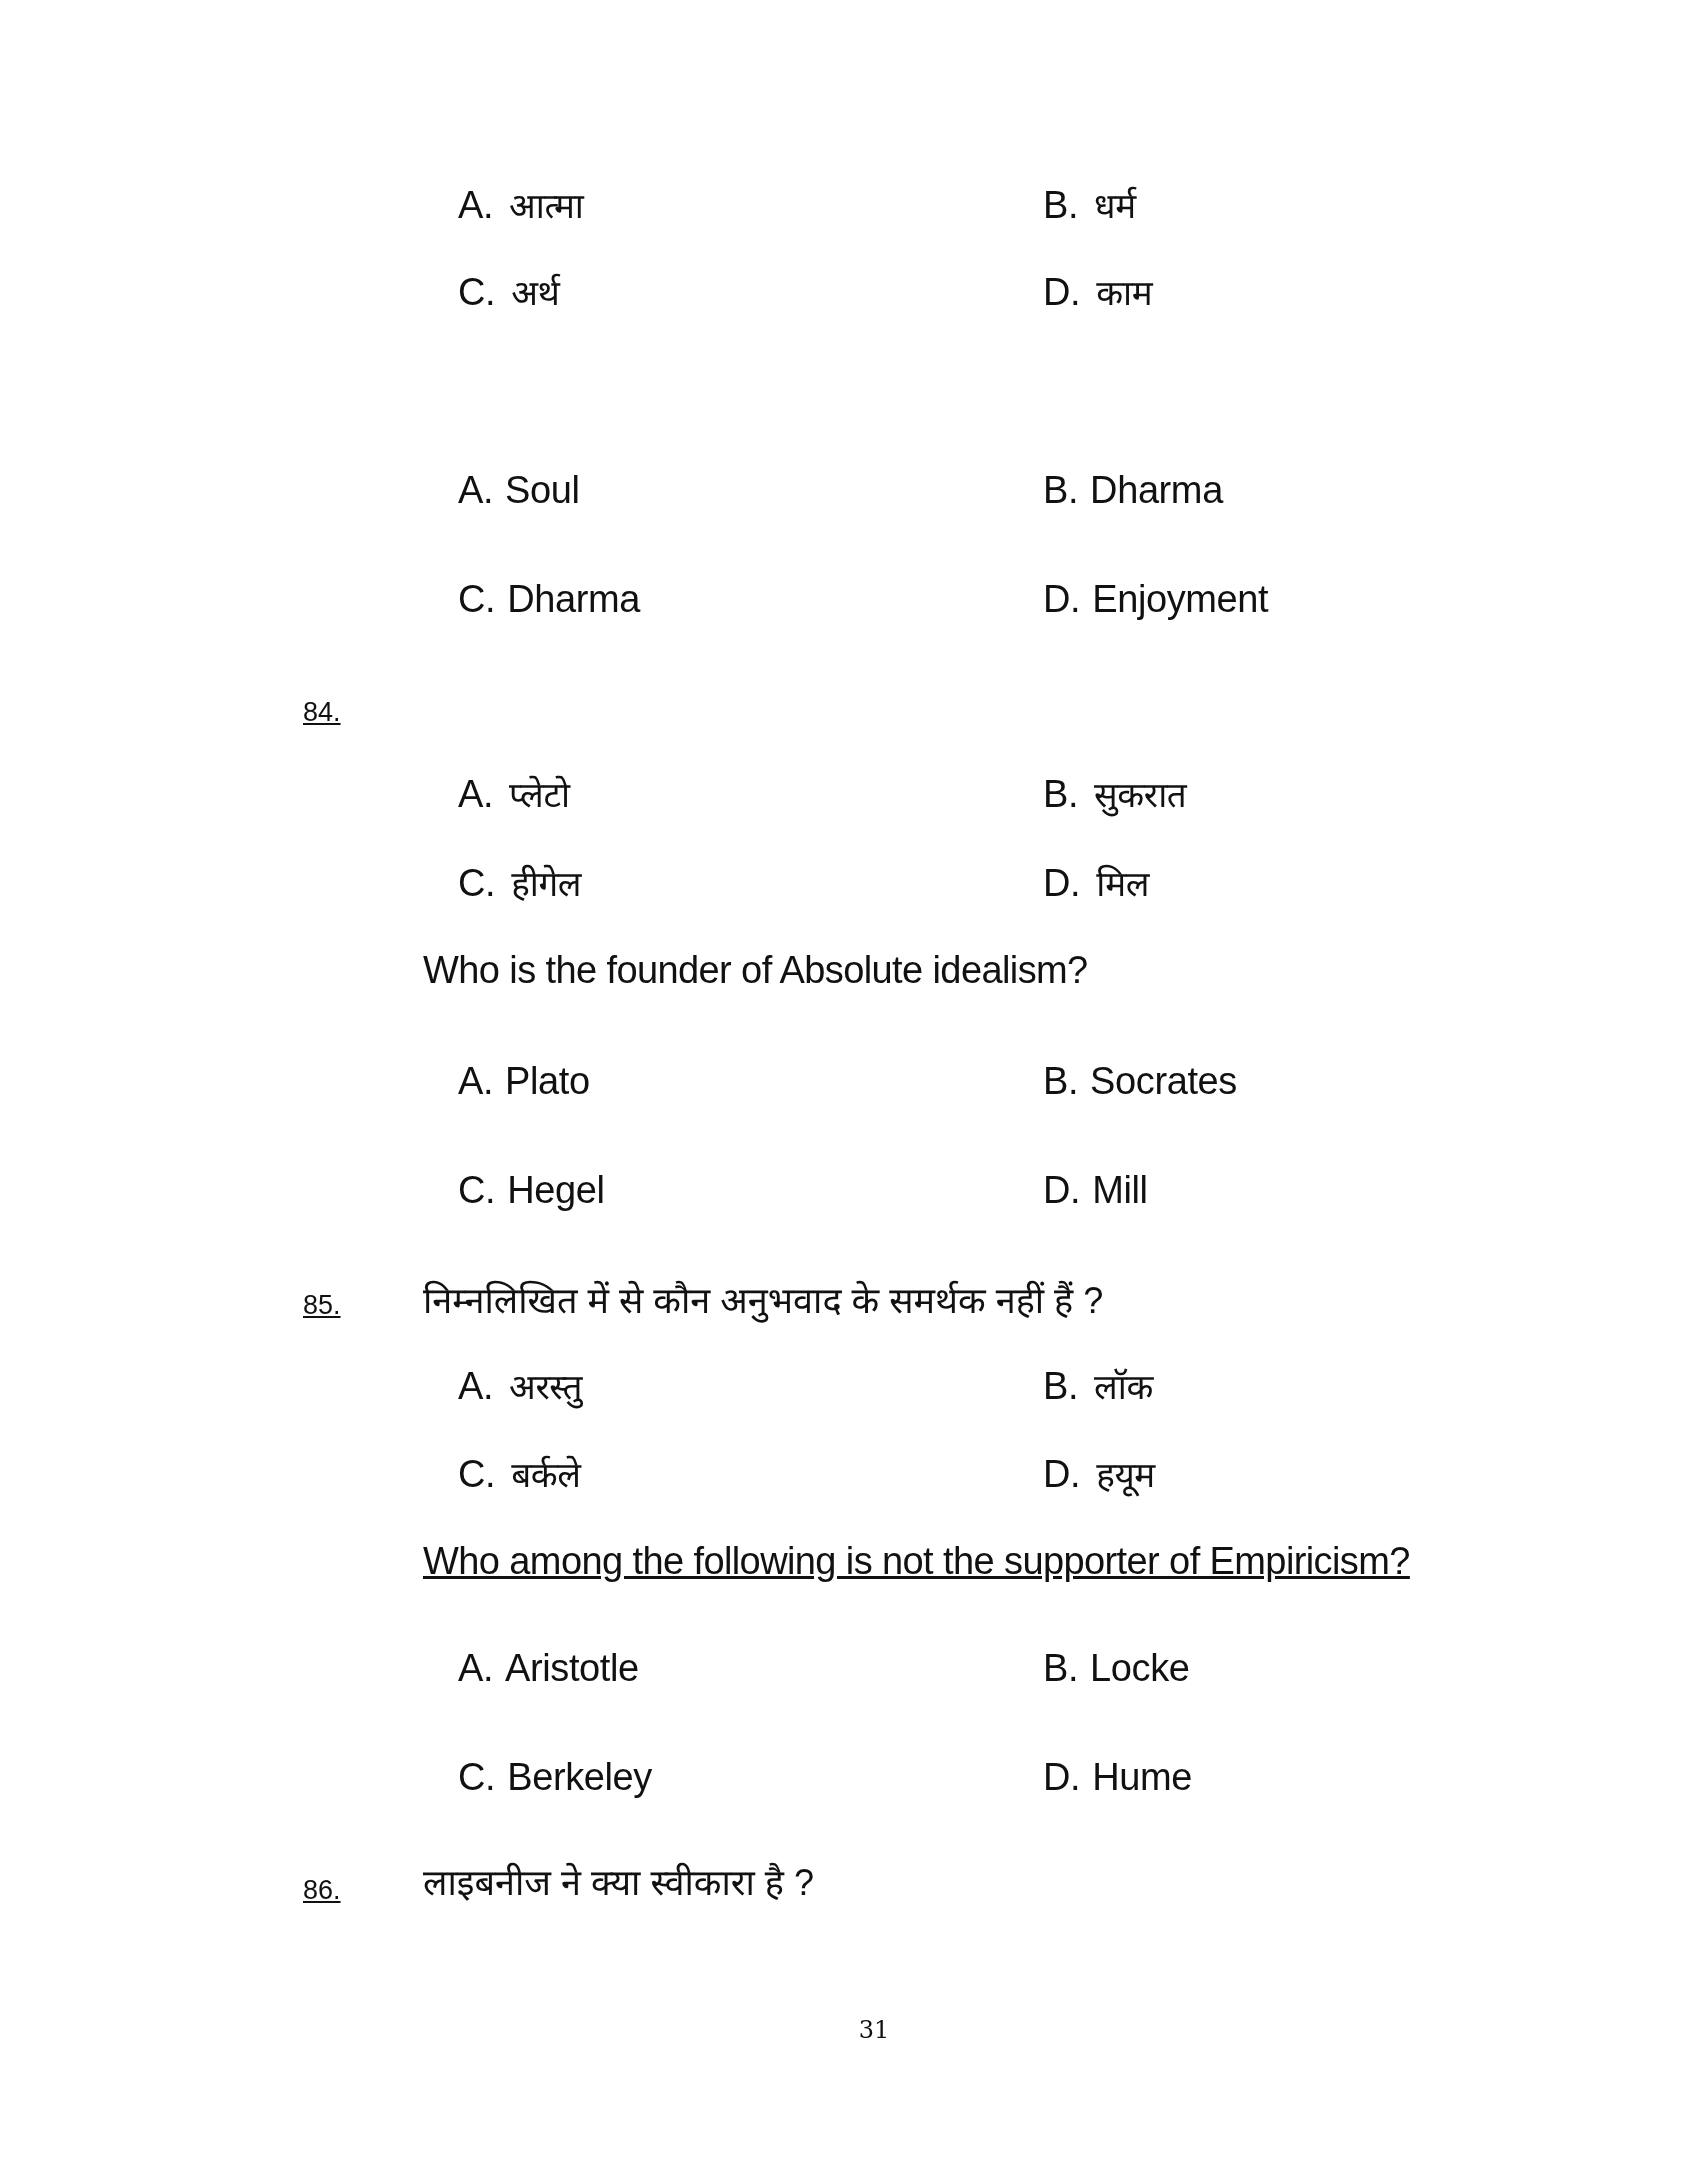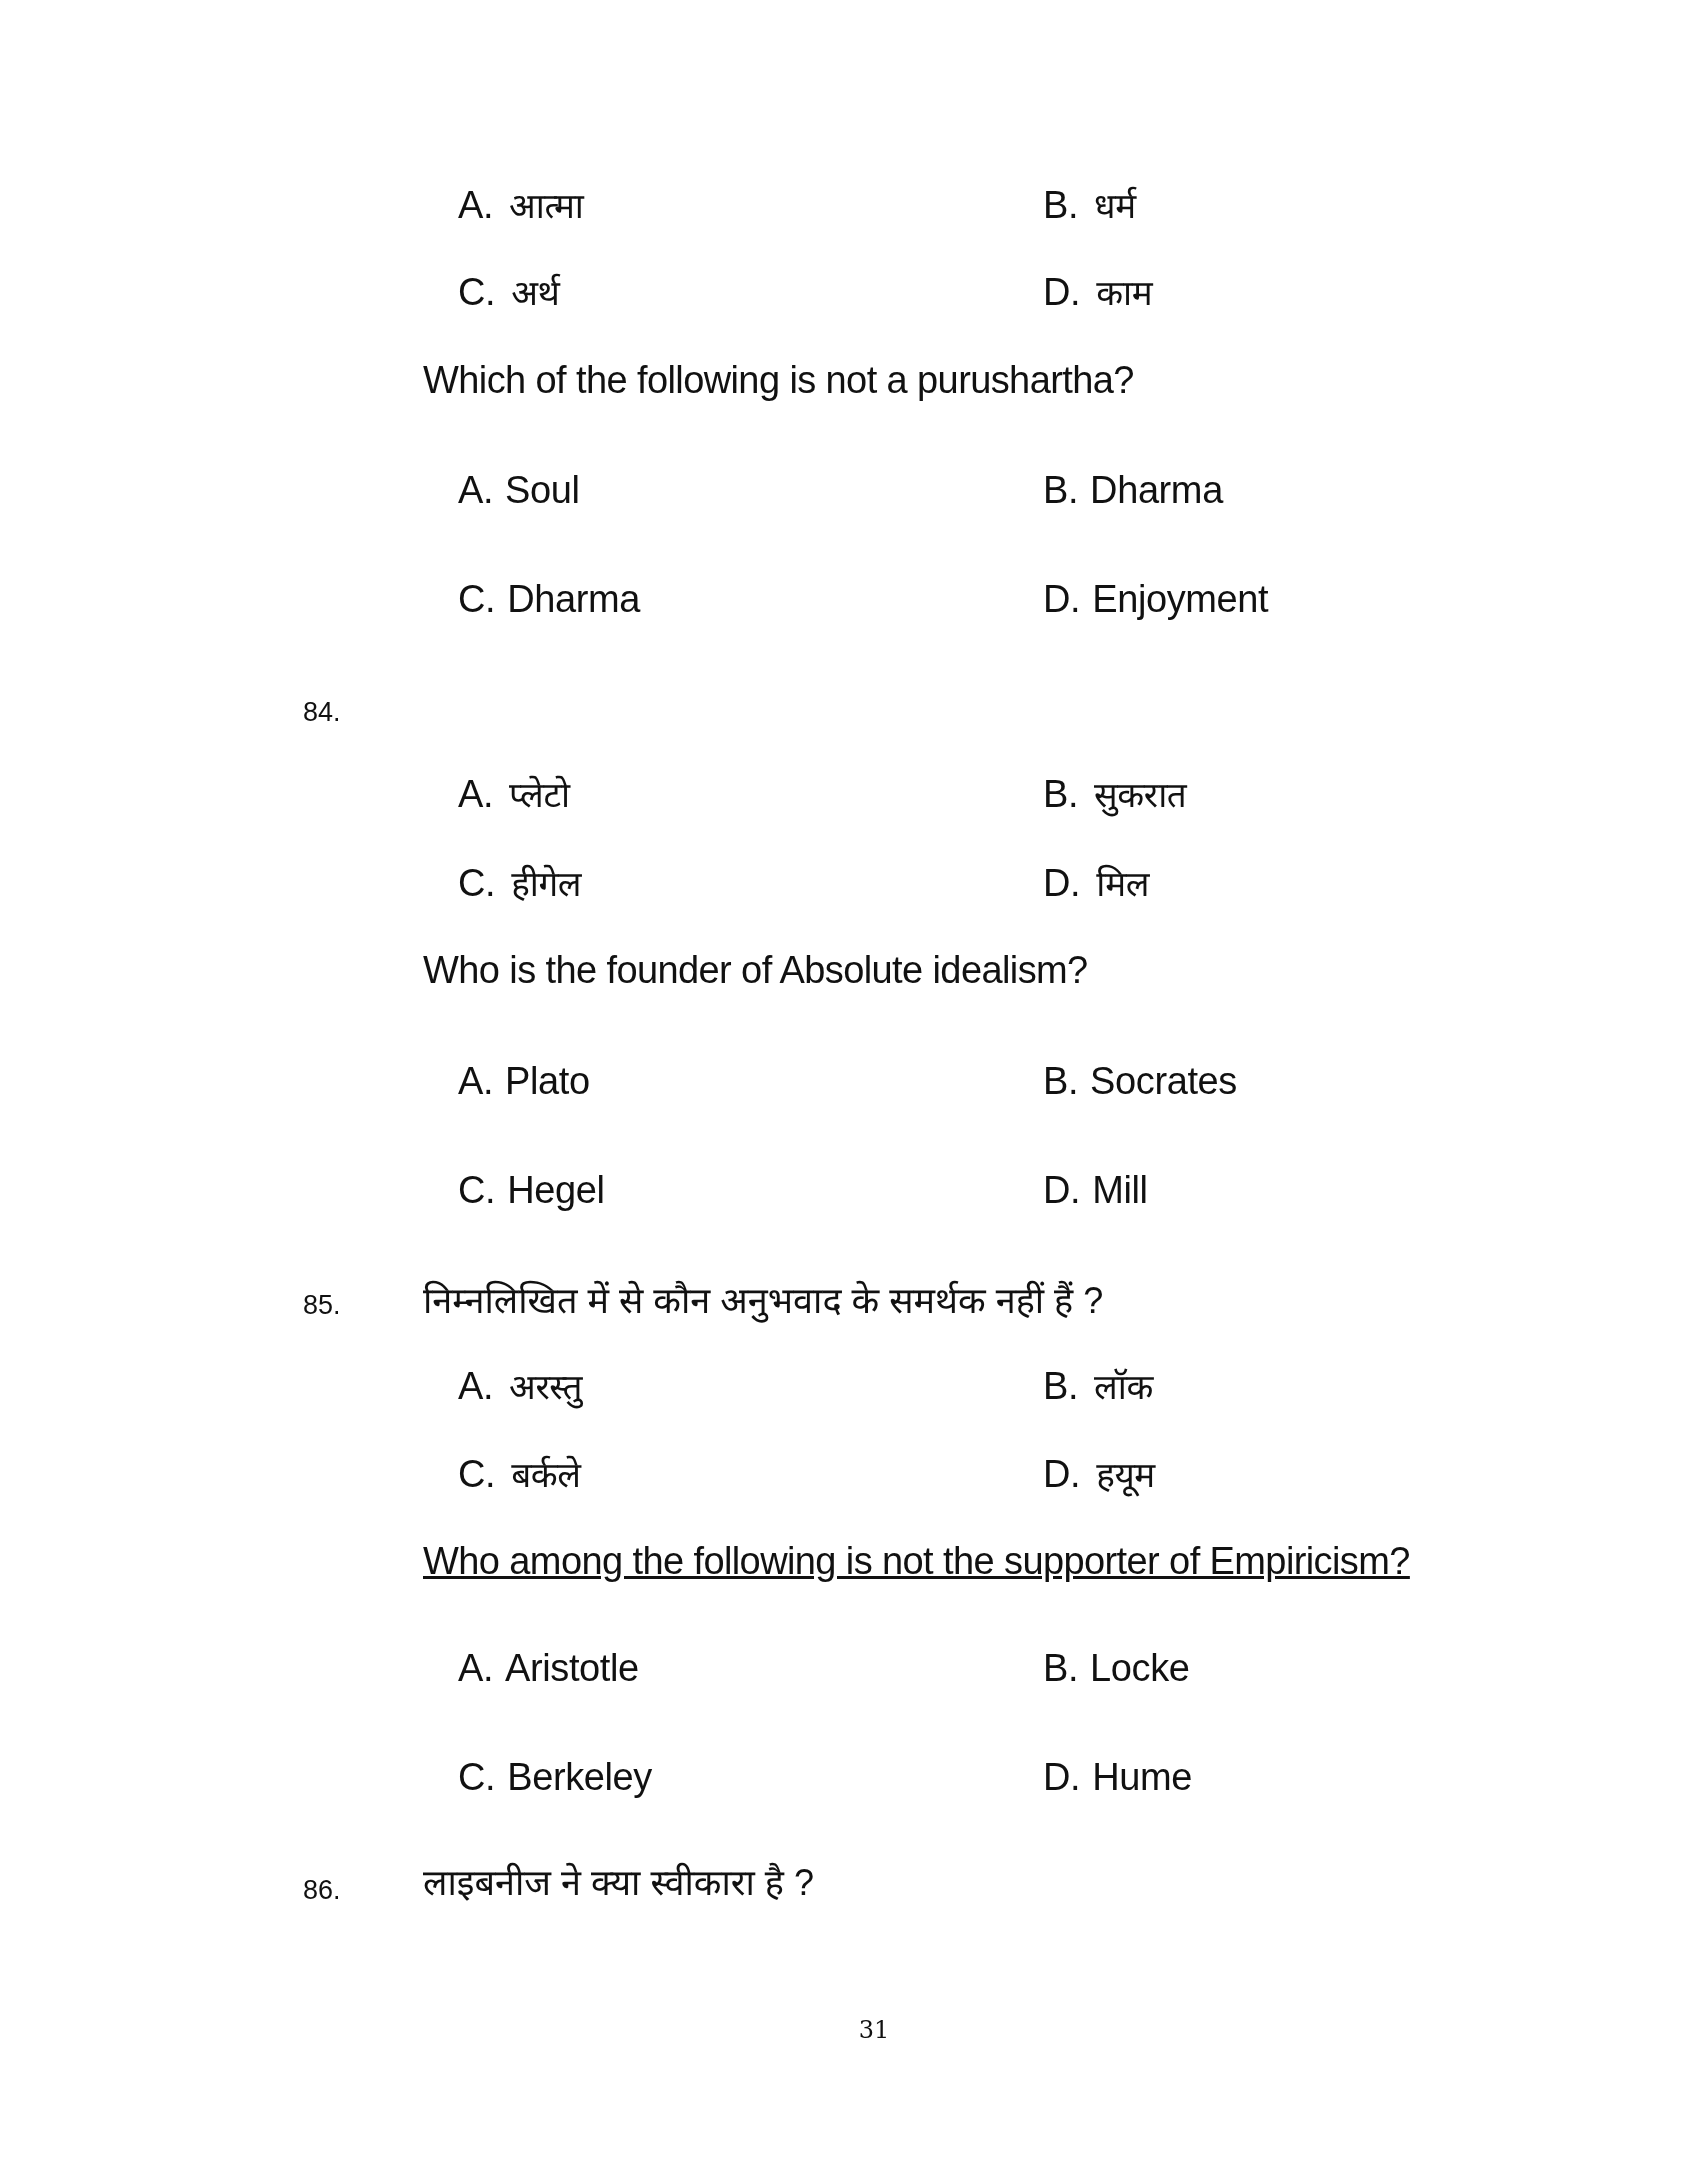--- a/index.html
+++ b/index.html
@@ -5,21 +5,21 @@
   html, body { margin: 0; padding: 0; background: #ffffff; }
   body { width: 1683px; height: 2178px; position: relative; overflow: hidden; color: #111111; font-family: "Liberation Sans", "DejaVu Sans", sans-serif; }
   .page { position: absolute; left: 0; top: 0; width: 1683px; height: 2178px; background: #ffffff; }
   .line { position: absolute; white-space: nowrap; line-height: 1; }
   .en { font-size: 38px; letter-spacing: -0.6px; }
   .hi { font-size: 36px; }
   .opt { position: absolute; white-space: nowrap; line-height: 1; font-size: 38px; letter-spacing: -0.4px; margin-left: 40px; }
   .opt .lbl { display: inline-block; }
   .opt .txt { margin-left: 12px; }
   .opt.hindi .txt { font-size: 35px; margin-left: 16px; }
-  .qnum { position: absolute; font-size: 27px; line-height: 1; }
+  .qnum { position: absolute; font-size: 27px; line-height: 1; text-decoration: underline; }
   .pagenum { position: absolute; font-family: "DejaVu Serif", "Liberation Serif", serif; font-size: 24px; line-height: 1; left: 851px; top: 2018px; width: 46px; text-align: center; }
   .colA { left: 418px; }
   .colB { left: 1003px; }
   .qtext { left: 423px; }
 </style>
 </head>
 <body>
 
 <div class="page">
 
@@ -29,21 +29,20 @@
   <div class="opt hindi colB" style="top:186px;">
     <span class="lbl">B.</span><span class="txt">धर्म</span>
   </div>
   <div class="opt hindi colA" style="top:273px;">
     <span class="lbl">C.</span><span class="txt">अर्थ</span>
   </div>
   <div class="opt hindi colB" style="top:273px;">
     <span class="lbl">D.</span><span class="txt">काम</span>
   </div>
 
-  <div class="line en qtext" style="top:361px;">Which of the following is not a purushartha?</div>
 
   <div class="opt colA" style="top:471px;">
     <span class="lbl">A.</span><span class="txt">Soul</span>
   </div>
   <div class="opt colB" style="top:471px;">
     <span class="lbl">B.</span><span class="txt">Dharma</span>
   </div>
   <div class="opt colA" style="top:580px;">
     <span class="lbl">C.</span><span class="txt">Dharma</span>
   </div>

